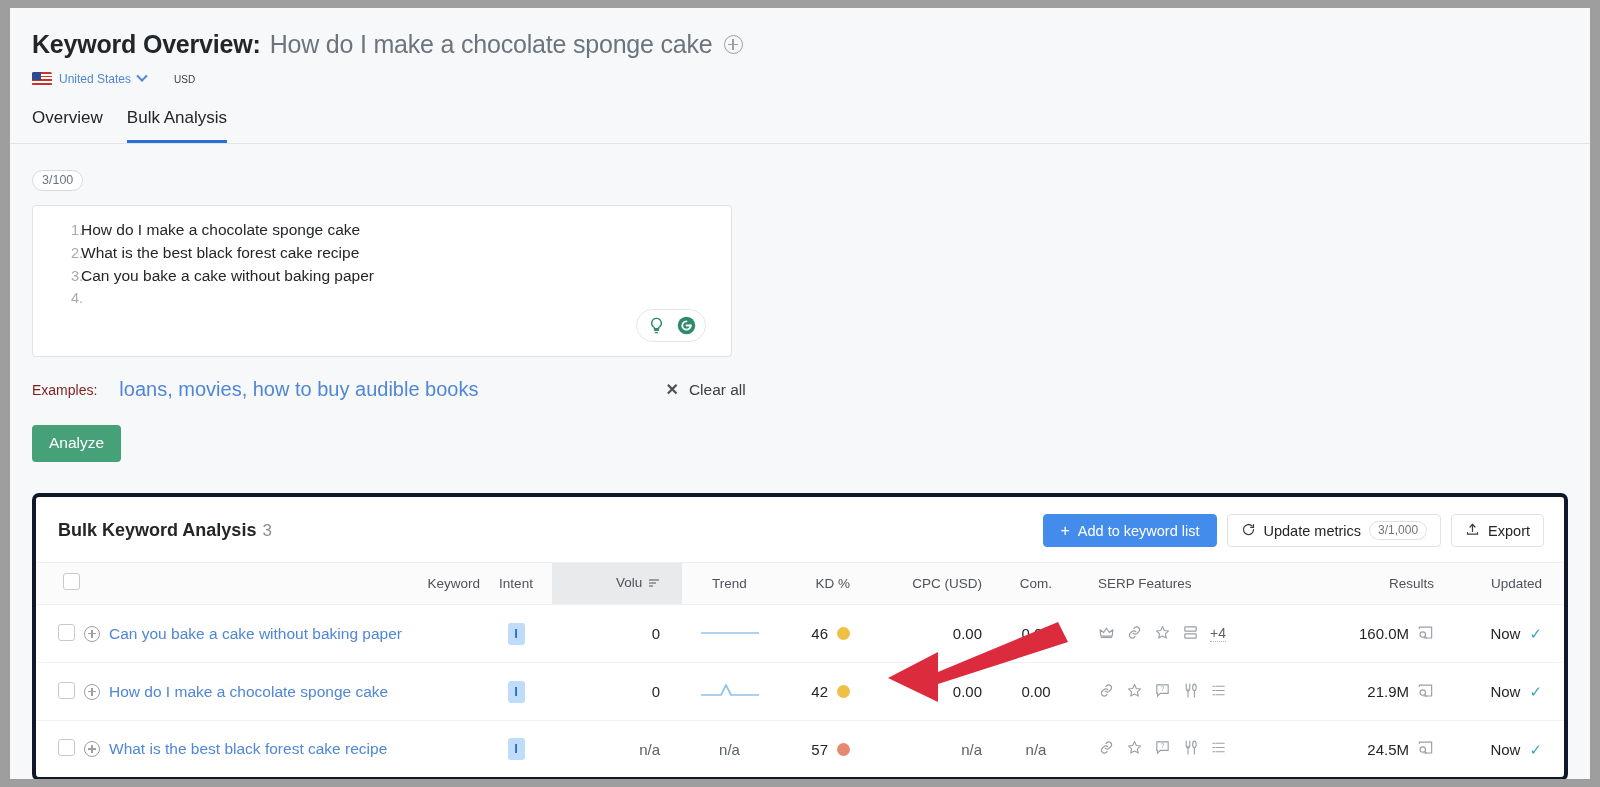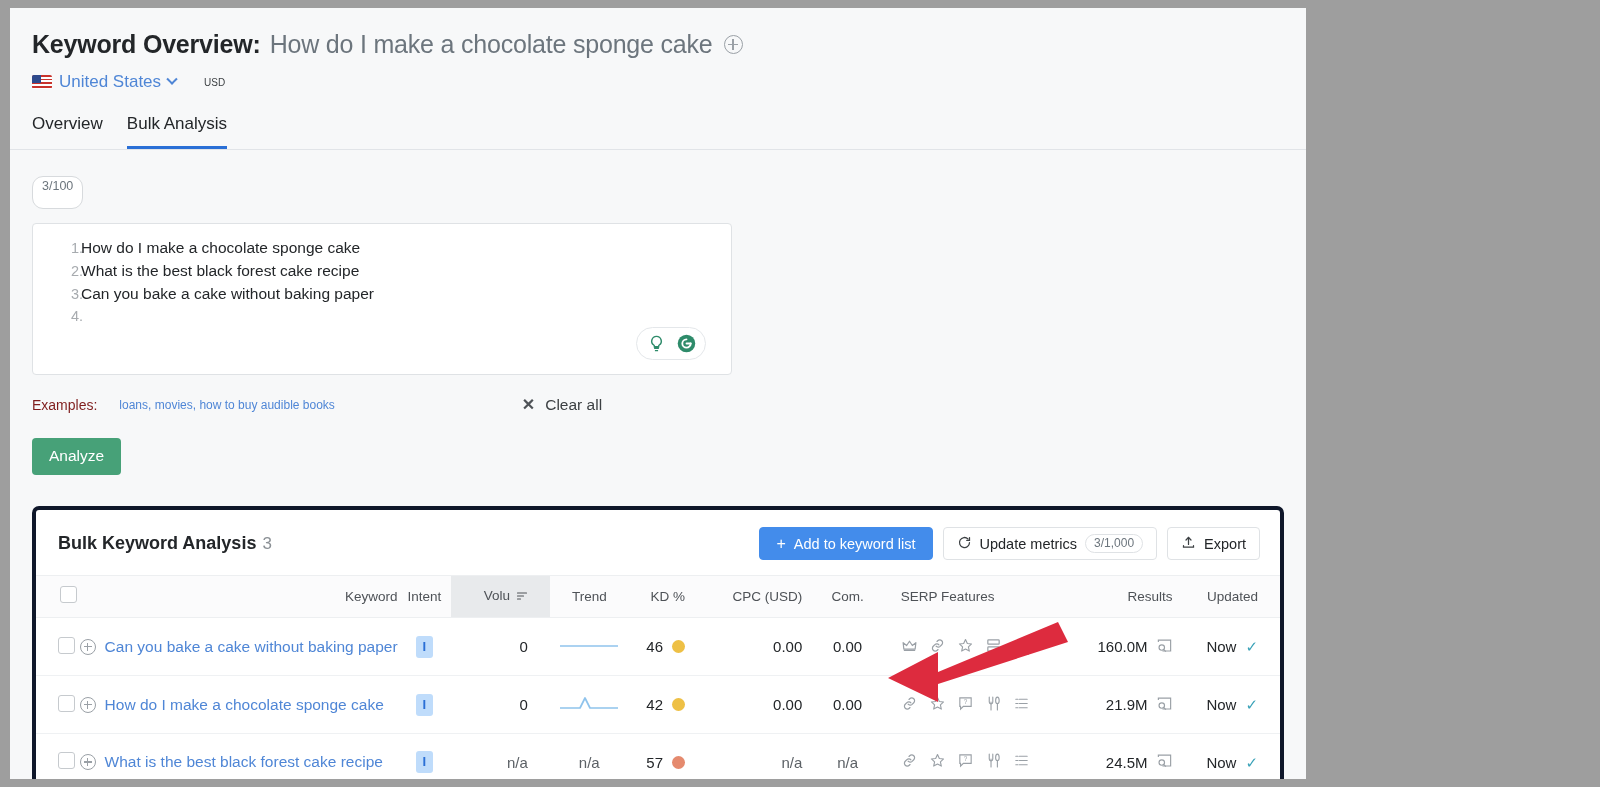--- a/index.html
+++ b/index.html
@@ -6,21 +6,21 @@
   html, body {
     margin: 0; padding: 0;
     width: 1600px; height: 787px;
     background: #9e9e9e;
     font-family: "Liberation Sans", sans-serif;
     overflow: hidden;
   }
   .viewport {
     position: absolute;
     left: 10px; top: 8px;
-    width: 1296px; height: 771px;
+    width: 1580px; height: 771px;
     background: #f7f8f9;
     overflow: hidden;
   }
 
   
   .page-head { padding: 22px 0 0 22px; background: #f7f8f9; }
   .title-row { display: flex; align-items: center; gap: 9px; }
   .title-main {
     font-size: 25px; font-weight: bold; color: #232629; letter-spacing: -0.2px;
   }
@@ -45,21 +45,21 @@
   }
   .flag .stripes {
     position: absolute; inset: 0;
     background: repeating-linear-gradient(to bottom,
       #c9332c 0, #c9332c 1.8px, #ffffff 1.8px, #ffffff 3.6px);
   }
   .flag .canton {
     position: absolute; left: 0; top: 0; width: 9px; height: 7.5px;
     background: #2e4a8c;
   }
-  .loc-name { font-size: 17px; color: #4f86d6; }
+  .loc-name { font-size: 12px; color: #4f86d6; }
   .chev {
     width: 8px; height: 8px; border-right: 2px solid #4f86d6;
     border-bottom: 2px solid #4f86d6; transform: rotate(45deg) translate(-2px,-2px);
   }
   .currency { font-size: 10px; color: #3c4043; margin-left: 21px; }
 
   
   .tabs {
     display: flex; gap: 0; margin-top: 21px; padding-left: 22px;
     border-bottom: 1px solid #e1e4e8; background: #f7f8f9;
@@ -71,21 +71,21 @@
     border-bottom: 3px solid transparent; cursor: pointer; line-height: 22px;
   }
   .tab.active { border-bottom-color: #2a6fd6; font-weight: normal; }
 
   
   .input-wrap { padding: 26px 0 0 22px; }
   .hint-row { display: flex; align-items: center; gap: 10px; }
   .hint-text { font-size: 15.5px; color: #6c757d; }
   .counter-pill {
     font-size: 12.5px; color: #6c757d; border: 1px solid #d7dadd;
-    border-radius: 11px; padding: 2px 9px 15px; background: #fff; line-height: 14px;
+    border-radius: 11px; padding: 2px 9px 3px; background: #fff; line-height: 14px;
   }
   .kw-box {
     margin-top: 14px; width: 700px; height: 152px; background: #fff;
     border: 1px solid #dfe2e5; border-radius: 4px; position: relative;
     padding: 15px 14px 0 14px;
   }
   .kw-line { display: flex; align-items: baseline; height: 23px; }
   .kw-num {
     width: 34px; font-size: 14.5px; color: #a7abaf; text-align: left; padding-left: 24px;
   }
@@ -94,21 +94,21 @@
     position: absolute; right: 25px; bottom: 14px; display: flex;
     align-items: center; gap: 0px; background: #fff; border: 1px solid #e4e7ea;
     border-radius: 17px; height: 33px; padding: 0 4px;
   }
   .kw-ic { width: 30px; height: 30px; display: flex; align-items: center; justify-content: center; cursor: pointer; }
 
   .examples-row {
     display: flex; align-items: center; margin-top: 21px; padding-left: 0;
   }
   .ex-label { font-size: 14px; color: #7f1d1d; }
-  .ex-links { font-size: 12px; color: #4f86d6; margin-left: 22px; cursor: pointer; }
+  .ex-links { font-size: 20px; color: #4f86d6; margin-left: 22px; cursor: pointer; }
   .clear-all { display: flex; align-items: center; gap: 10px; margin-left: 187px; cursor: pointer; }
   .x-ic { font-size: 16px; color: #4e5257; line-height: 1; font-weight: bold; }
   .clear-txt { font-size: 15.5px; color: #3c4043; }
 
   .analyze-btn {
     margin-top: 24px; background: #47a178; color: #fff; border: none;
     border-radius: 4px; font-size: 15.5px; padding: 9px 17px 10px;
     font-family: inherit; cursor: pointer;
   }
 

